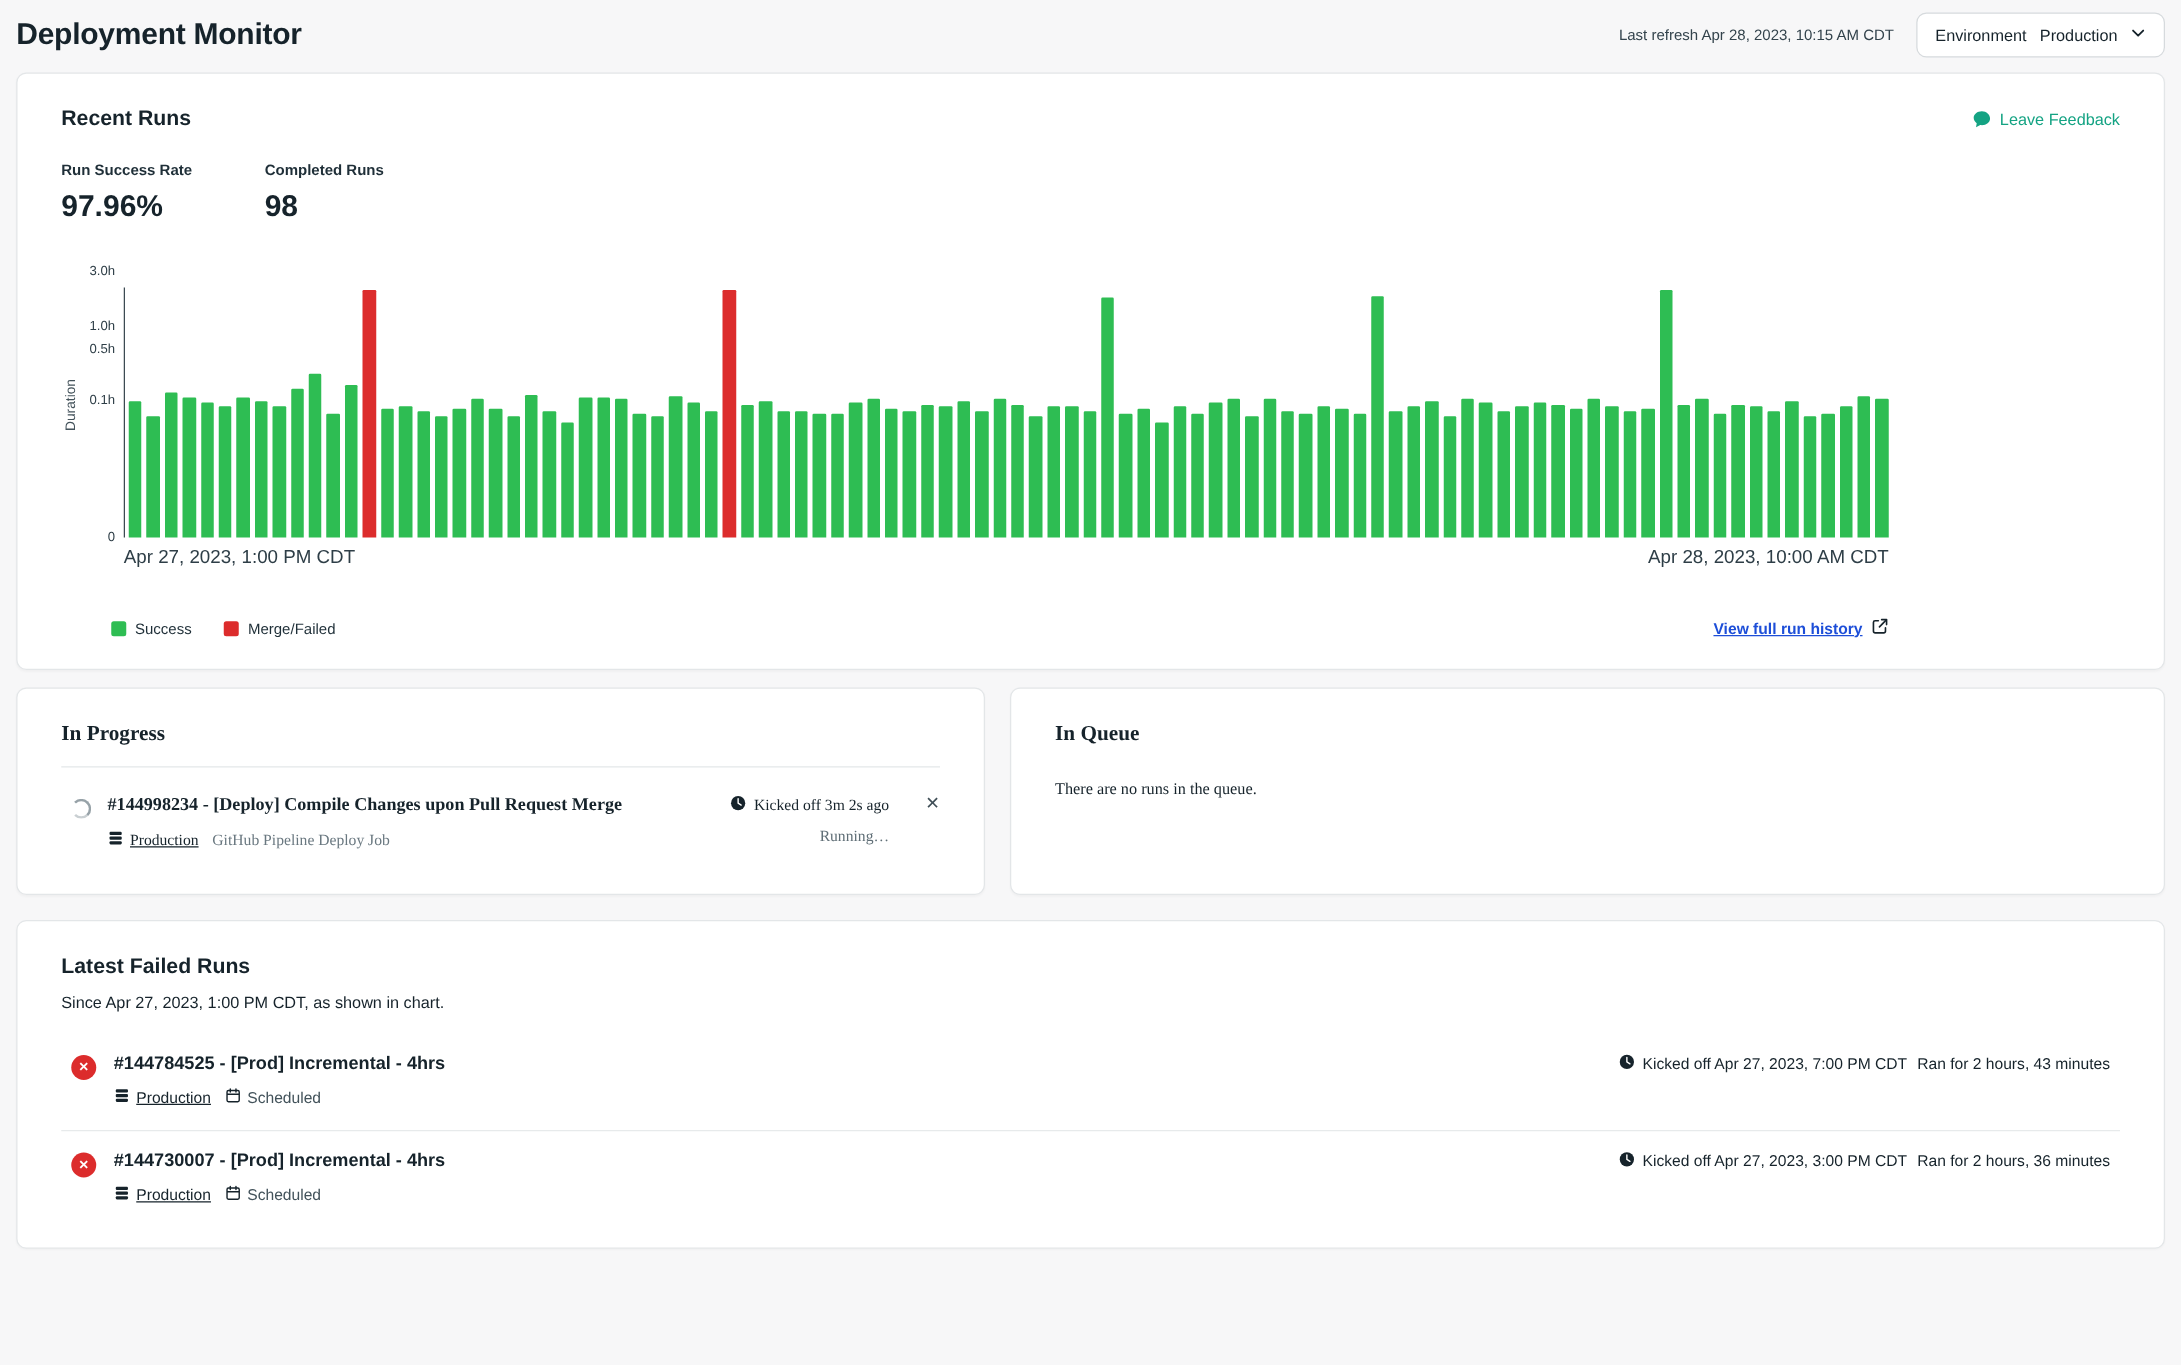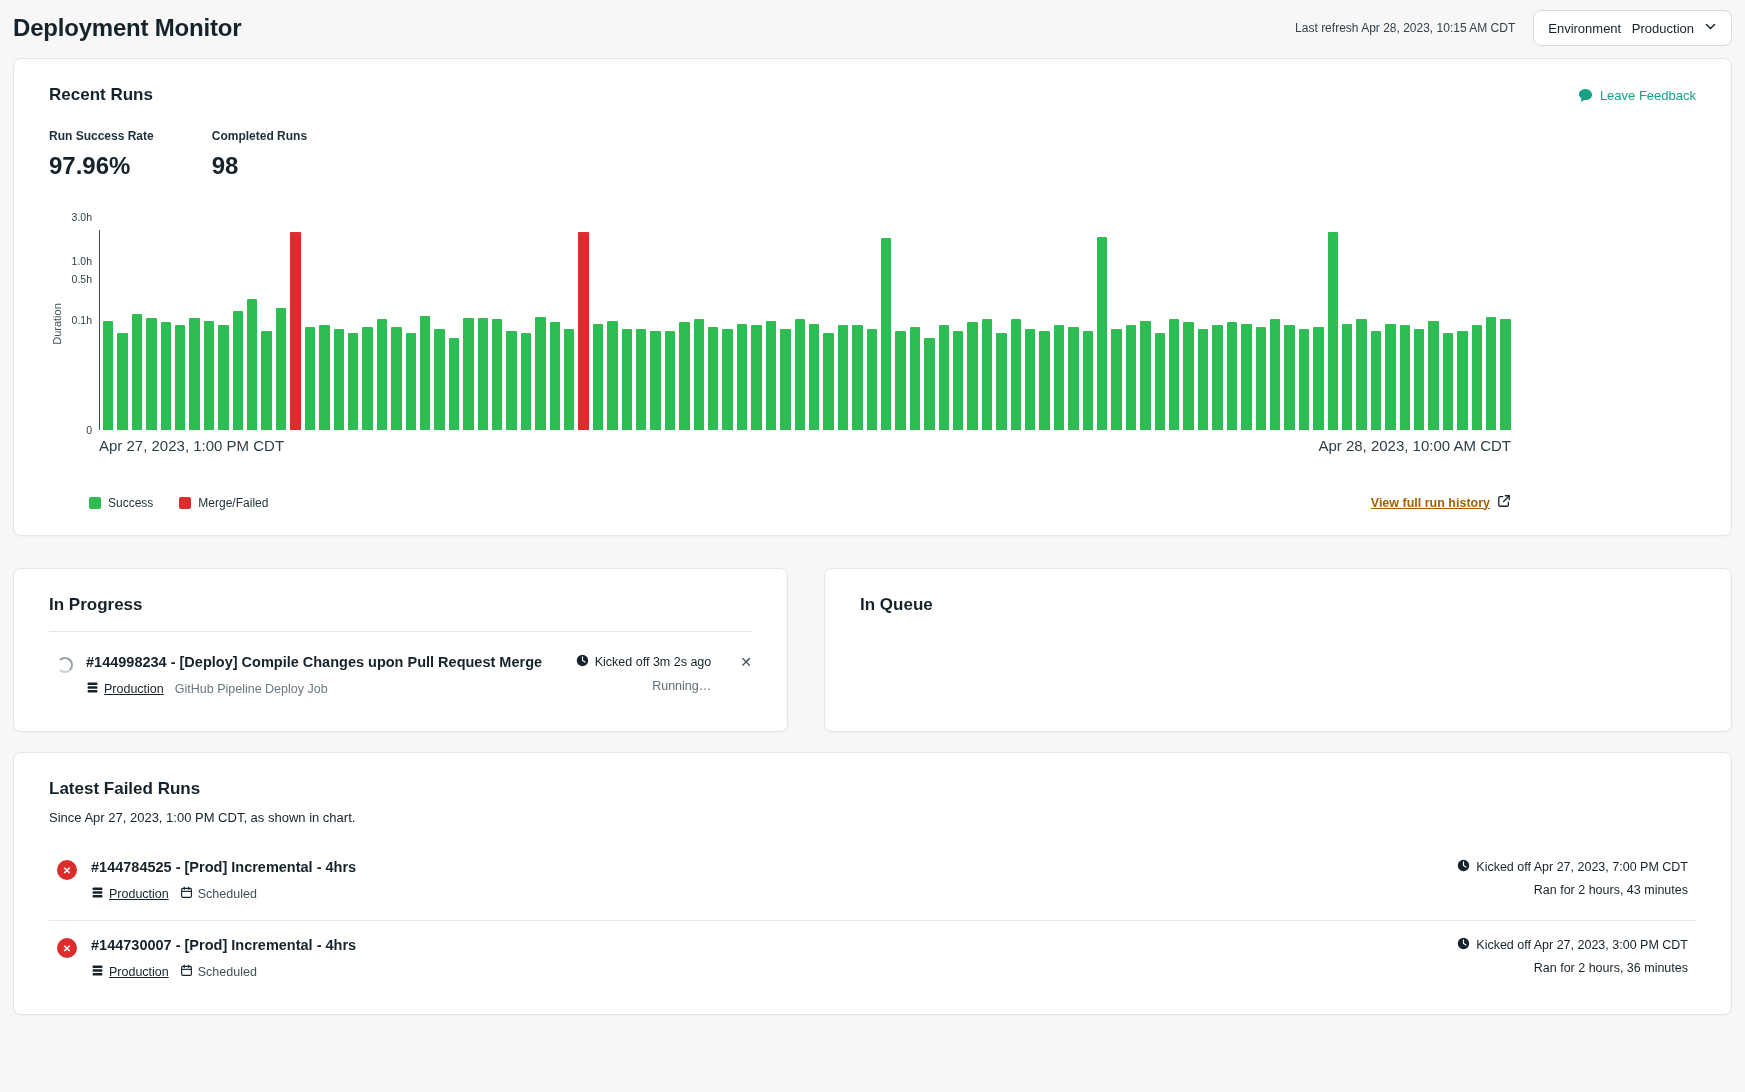--- a/index.html
+++ b/index.html
@@ -81,25 +81,25 @@
     display:flex;justify-content:space-between;align-items:center;
     width:1462px;margin-top:40px;padding-left:40px;
   }
   .legend{display:flex;align-items:center;gap:26px;}
   .legend-item{display:flex;align-items:center;gap:7px;font-size:12px;color:#1f2f38;}
   .sq{width:12px;height:12px;border-radius:2px;display:inline-block;}
   .sq.success{background:var(--success);}
   .sq.failed{background:var(--failed);}
   .history-link{
     display:flex;align-items:center;gap:7px;
-    font-size:12.5px;font-weight:700;color:#a16207;text-decoration:underline;cursor:pointer;
+    font-size:12.5px;font-weight:700;color:#1d4ed8;text-decoration:underline;cursor:pointer;
   }
 
   
-  .mid-row{display:grid;grid-template-columns:775px 1fr;gap:36px;margin-top:32px;}
+  .mid-row{display:grid;grid-template-columns:775px 1fr;gap:20px;margin-top:14px;font-family:Liberation Serif, serif;}
   .progress-card{padding:26px 35px 34px;}
   .queue-card{padding:26px 35px 34px;}
   .divider{border:none;border-top:1px solid #e4e7e9;margin:16px 0 0;}
   .queue-empty{font-size:13px;margin-top:26px;color:#16232b;}
 
   .run-row{display:flex;align-items:flex-start;gap:13px;margin-top:22px;padding-left:8px;}
   .spinner{
     width:16px;height:16px;border-radius:50%;margin-top:3px;flex:0 0 auto;
     border:2px solid transparent;border-top-color:#97a2a8;border-right-color:#97a2a8;border-bottom-color:#c9cfd2;
     animation:spin 1.1s linear infinite;
@@ -124,21 +124,21 @@
   .failed-card{padding:26px 35px 16px;margin-top:20px;}
   .failed-subtitle{font-size:13px;margin-top:11px;color:#16232b;}
   .failed-list{margin-top:18px;}
   .failed-row{display:flex;align-items:flex-start;gap:14px;padding:16px 8px 18px;}
   .failed-row + .failed-row{border-top:1px solid #e7eaeb;}
   .fail-badge{
     width:20px;height:20px;border-radius:50%;background:var(--failed);
     color:#fff;font-size:10px;font-weight:700;
     display:flex;align-items:center;justify-content:center;flex:0 0 auto;margin-top:1px;
   }
-  .fail-side{display:flex;flex-direction:column;align-items:flex-end;gap:8px;margin-left:auto;flex:0 0 auto;}
+  .fail-side{display:flex;align-items:center;gap:8px;margin-left:auto;flex:0 0 auto;}
   .ran-for{font-size:12.5px;color:#16232b;}
   svg{flex:0 0 auto;}
 </style>
 </head>
 <body>
 
 <div class="page">
 
   <div class="header">
     <h1 class="page-title">Deployment Monitor</h1>
@@ -358,20 +358,21 @@
             <span>Kicked off 3m 2s ago</span>
           </span>
           <span class="running">Running…</span>
         </div>
         <button class="close-btn">✕</button>
       </div>
     </section>
 
     <section class="card queue-card">
       <h2 class="card-title">In Queue</h2>
+      <div class="queue-empty">There are no runs in the queue.</div>
     </section>
   </div>
 
   <section class="card failed-card">
     <h2 class="card-title">Latest Failed Runs</h2>
     <div class="failed-subtitle">Since Apr 27, 2023, 1:00 PM CDT, as shown in chart.</div>
 
     <div class="failed-list">
 
       <div class="failed-row">

